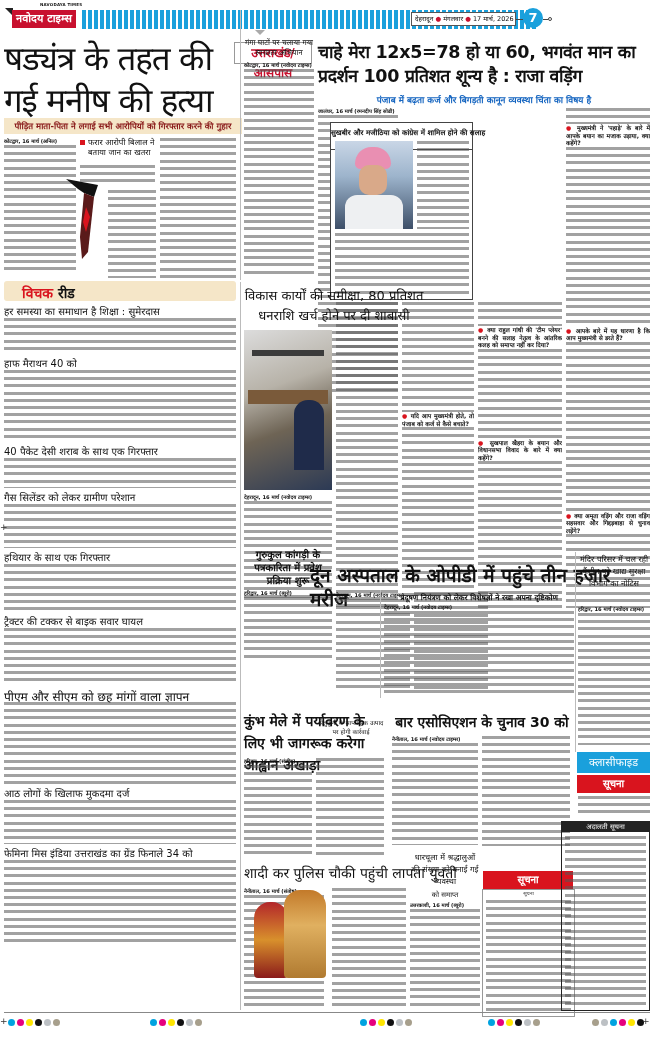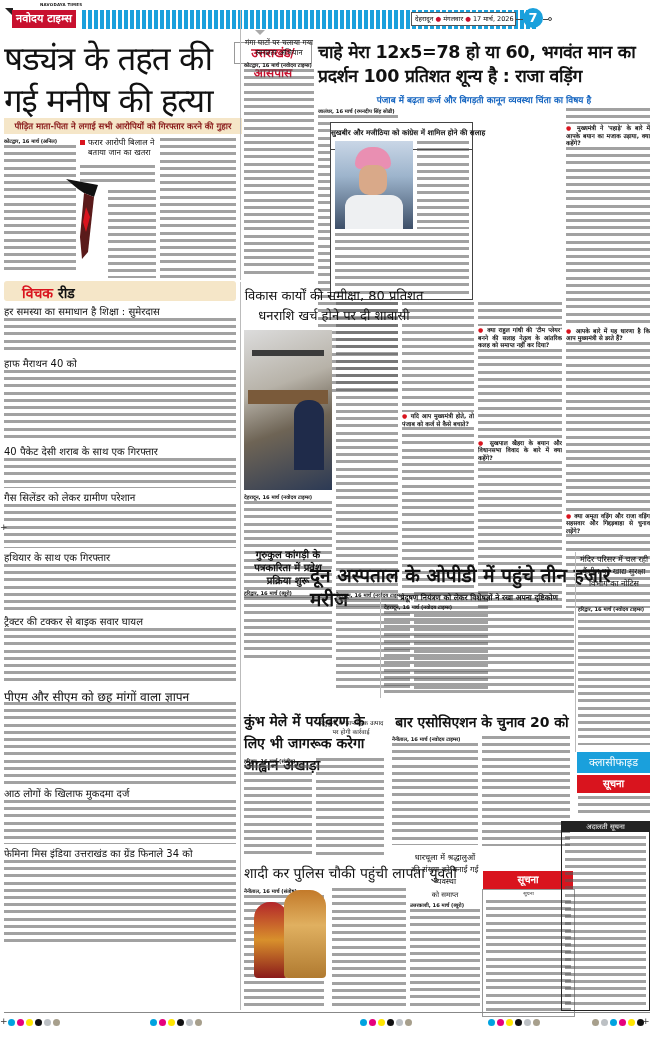--- a/index.html
+++ b/index.html
@@ -1656,21 +1656,21 @@
 <div class="hl-sub" style="left:330px;top:718px;width:0;"></div>
 
 <div class="hl-sub" style="left:316px;top:718px;width:0;"></div>
 
 <div class="hl-sub" style="left:316px;top:718px;width:0;"></div>
 
 <div class="hl-sub" style="left:316px;top:718px;width:0;"></div>
 
 <div class="hl-sub" style="left:316px;top:718px;width:0;"></div>
 
-<div class="hl-big" style="position:absolute;left:392px;top:712px;width:180px;font-size:14px;line-height:20px;text-align:center;">बार एसोसिएशन के चुनाव 20 को</div>
+<div class="hl-big" style="position:absolute;left:392px;top:712px;width:180px;font-size:14px;line-height:20px;text-align:center;">बार एसोसिएशन के चुनाव 30 को</div>
 <div class="col" style="left:392px;top:736px;width:86px;height:110px;">
   <div style="font-weight:bold;color:#111;">नैनीताल, 16 मार्च (नवोदय टाइम्स)</div>
   <div class="col-fill" style="height:102px;"></div>
 </div>
 <div class="col col-fill" style="left:482px;top:736px;width:88px;height:110px;"></div>
 
 <div class="hl-big" style="position:absolute;left:244px;top:862px;width:230px;font-size:14px;line-height:22px;font-weight:normal;">शादी कर पुलिस चौकी पहुंची लापता युवती</div>
 <div class="col" style="left:244px;top:888px;width:80px;height:120px;">
   <div style="font-weight:bold;color:#111;">नैनीताल, 16 मार्च (संतोष)</div>
   <div class="col-fill" style="height:112px;"></div>

